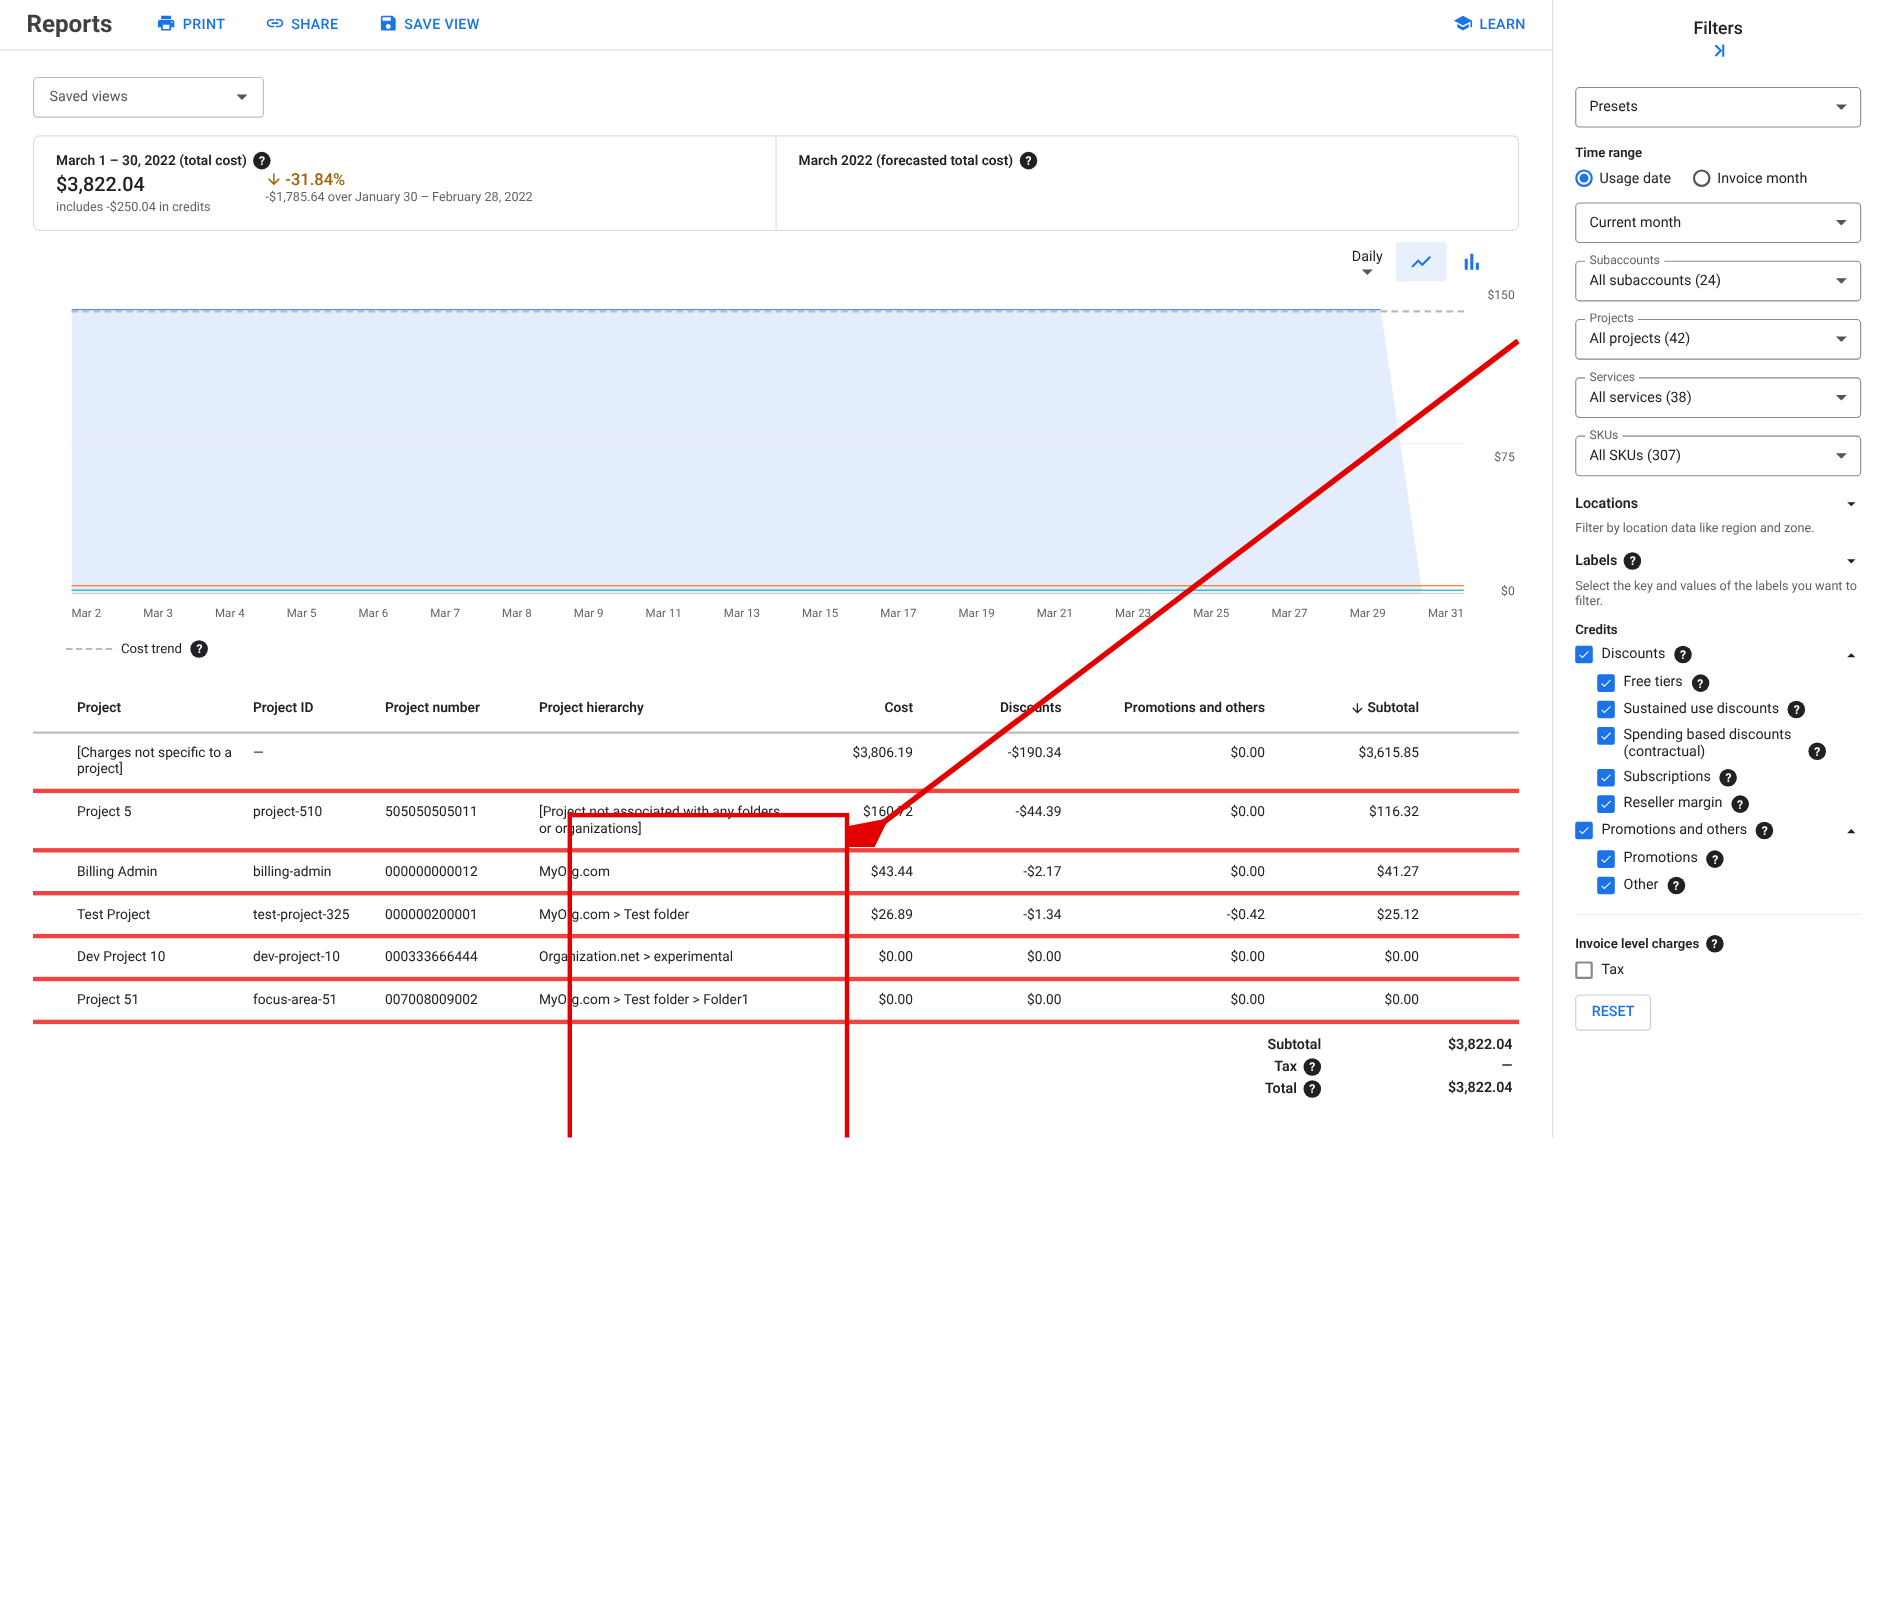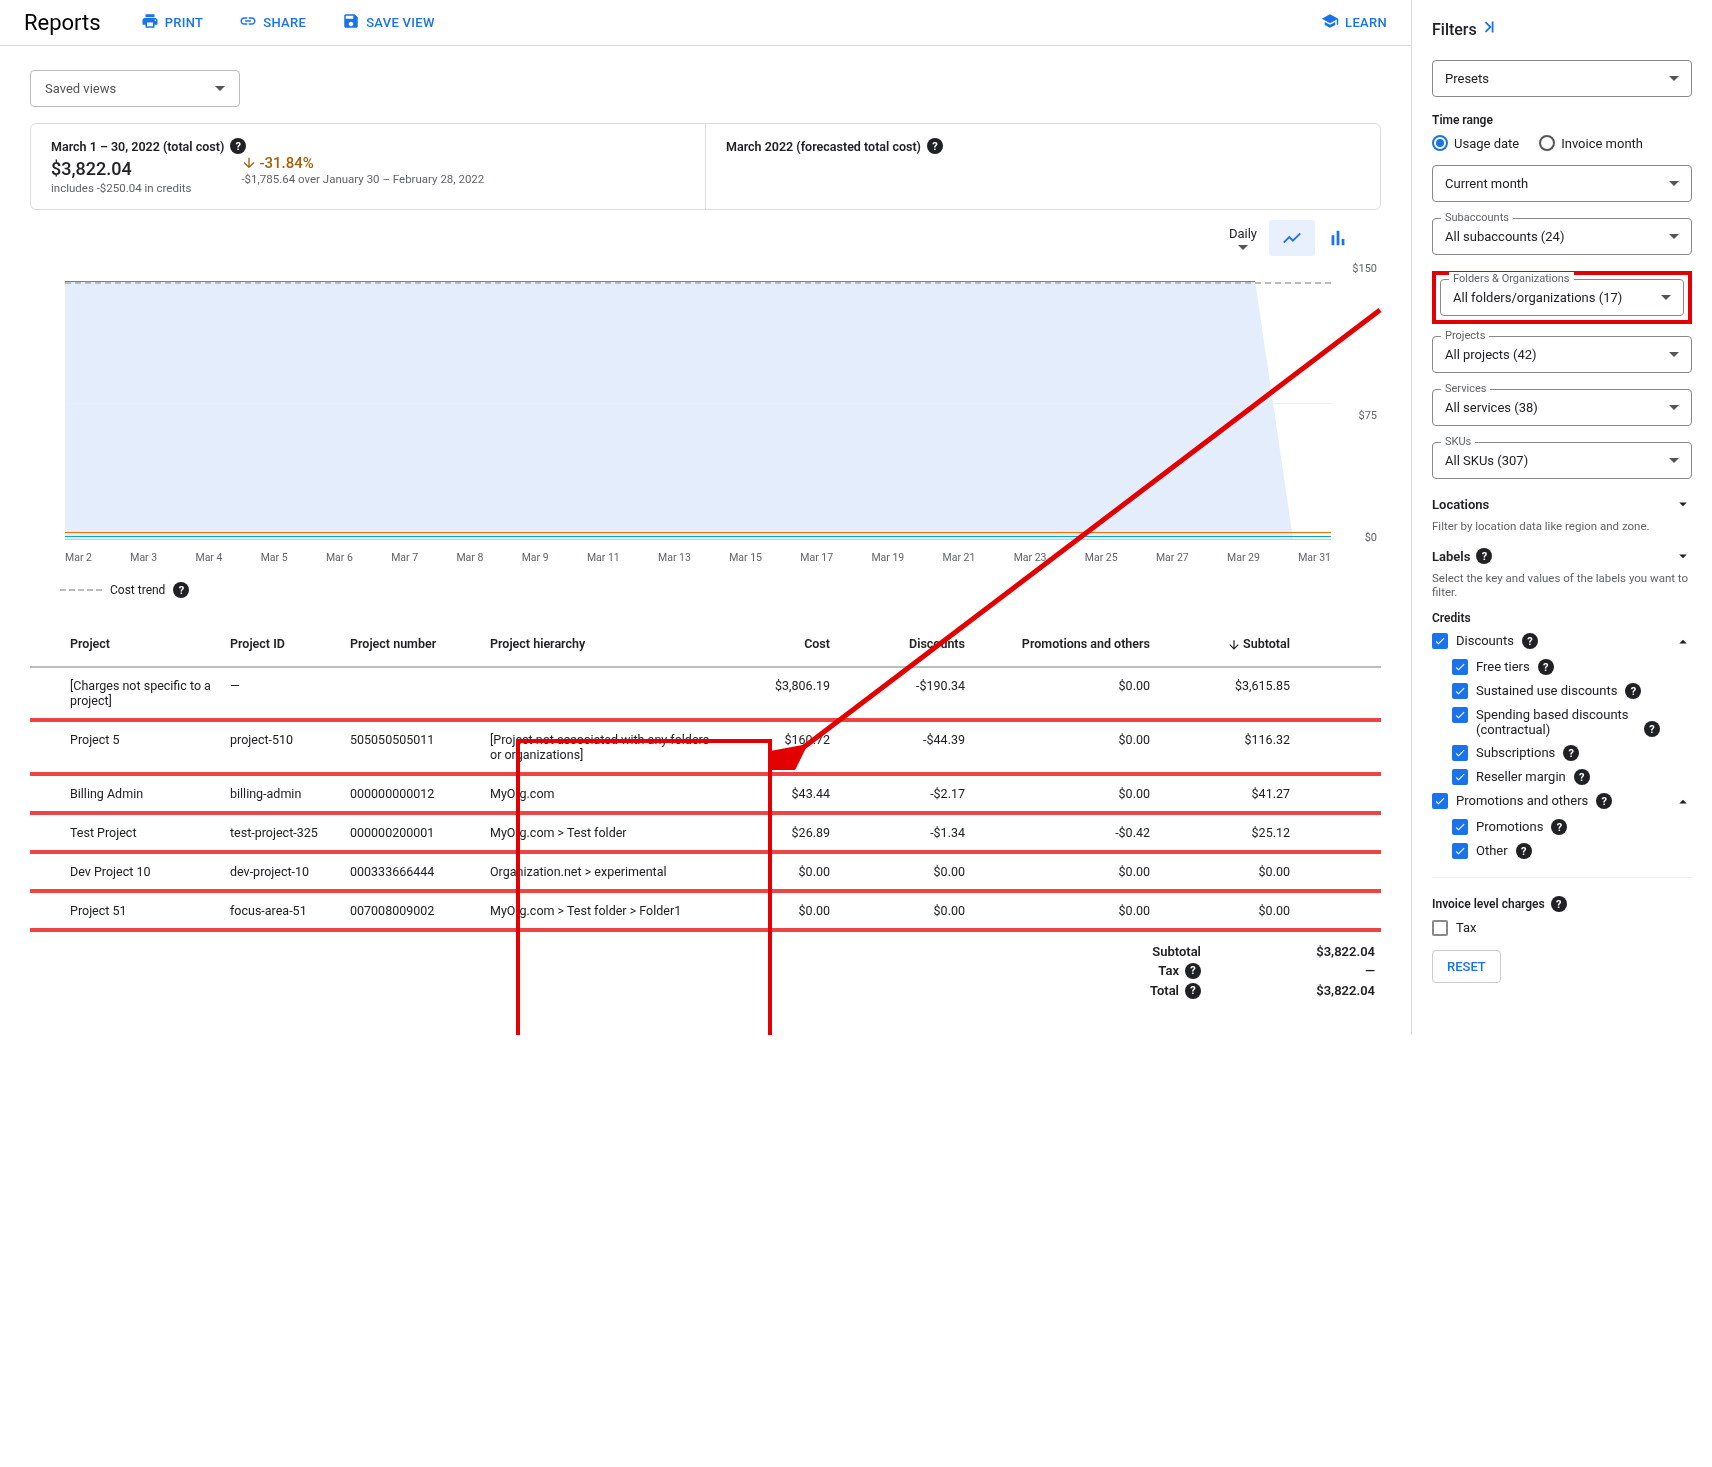--- a/index.html
+++ b/index.html
@@ -3,21 +3,21 @@
 <meta charset="utf-8">
 <style>
 * { box-sizing: border-box; margin: 0; padding: 0; font-family: "Google Sans", Roboto, Arial, sans-serif; }
 body { background: #fff; color: #202124; font-size: 13px; }
 .page { display: flex; width: 1712px; }
 .main { flex: 1; border-right: 1px solid #dadce0; position: relative; }
 .filters { width: 300px; padding: 16px 20px; }
 
 
 .hdr { display: flex; align-items: center; padding: 10px 24px; border-bottom: 1px solid #dadce0; }
-.hdr h1 { font-size: 22px; font-weight: 400; color: #000000; margin-right: 40px; }
+.hdr h1 { font-size: 22px; font-weight: 700; color: #404040; margin-right: 40px; }
 .hdr .act { display: flex; align-items: center; gap: 6px; color: #1a73e8; font-size: 13px; font-weight: 500; letter-spacing: .3px; margin-right: 36px; cursor: pointer; }
 .hdr .learn { margin-left: auto; margin-right: 0; }
 .hdr svg { width: 18px; height: 18px; }
 
 
 .body { padding: 24px 30px; }
 .saved { display: inline-flex; align-items: center; border: 1px solid #bbb; border-radius: 4px; padding: 10px 14px; width: 210px; justify-content: space-between; font-size: 13px; color: #555; margin-bottom: 16px; cursor:pointer;}
 .caret { width:0;height:0;border-left:5px solid transparent;border-right:5px solid transparent;border-top:5px solid #555;}
 
 
@@ -60,21 +60,21 @@
 .tbl .sorticon svg{width:14px;height:14px;vertical-align:middle;margin-right:2px;}
 .footer-rows{padding:12px 0;display:grid;grid-template-columns: 1fr 140px;row-gap:4px;font-size:13px;font-weight:600;}
 .footer-rows .lbl{text-align:right;padding-right:40px;display:flex;justify-content:flex-end;align-items:center;gap:6px;}
 .footer-rows .v{text-align:right;padding-right:6px;}
 
 
 .redbox{border:4px solid #e30000;position:absolute;pointer-events:none;}
 .redarrow{position:absolute;pointer-events:none;}
 
 
-.filters h2{font-size:16px;font-weight:500;display:flex;align-items:center;justify-content:flex-start;margin-bottom:18px;}
+.filters h2{font-size:16px;font-weight:500;display:flex;align-items:center;justify-content:flex-end;margin-bottom:18px;flex-direction:column;}
 .filters .collapse svg{width:22px;height:22px;color:#1a73e8;}
 .sel-box{border:1px solid #888;border-radius:4px;padding:10px 12px;display:flex;justify-content:space-between;align-items:center;font-size:13px;margin-bottom:16px;position:relative;cursor:pointer;}
 .sel-box .lbl{position:absolute;top:-8px;left:8px;background:#fff;padding:0 4px;font-size:11px;color:#5f6368;}
 .filters .sec-t{font-size:12px;font-weight:600;margin:6px 0;}
 .radio-row{display:flex;gap:20px;font-size:13px;margin:8px 0 14px;align-items:center;}
 .radio{width:16px;height:16px;border:2px solid #1a73e8;border-radius:50%;display:inline-flex;align-items:center;justify-content:center;}
 .radio.on::after{content:'';width:8px;height:8px;border-radius:50%;background:#1a73e8;}
 .radio.off{border-color:#555;}
 .exp{display:flex;justify-content:space-between;align-items:center;font-size:13px;font-weight:600;margin:14px 0 6px;}
 .exp svg{width:18px;height:18px;}
@@ -361,27 +361,20 @@
         <span class="caret"></span>
       </div>
 
 
   <div class="sel-box">
         <span class="lbl">Subaccounts</span>
         <span>All subaccounts (24)</span>
         <span class="caret"></span>
       </div>
 
-  <div class="red-wrap">
-    <div class="sel-box">
-          <span class="lbl">Folders &amp; Organizations</span>
-          <span>All folders/organizations (17)</span>
-          <span class="caret"></span>
-        </div>
-  </div>
 
   <div class="sel-box">
         <span class="lbl">Projects</span>
         <span>All projects (42)</span>
         <span class="caret"></span>
       </div>
   <div class="sel-box">
         <span class="lbl">Services</span>
         <span>All services (38)</span>
         <span class="caret"></span>

